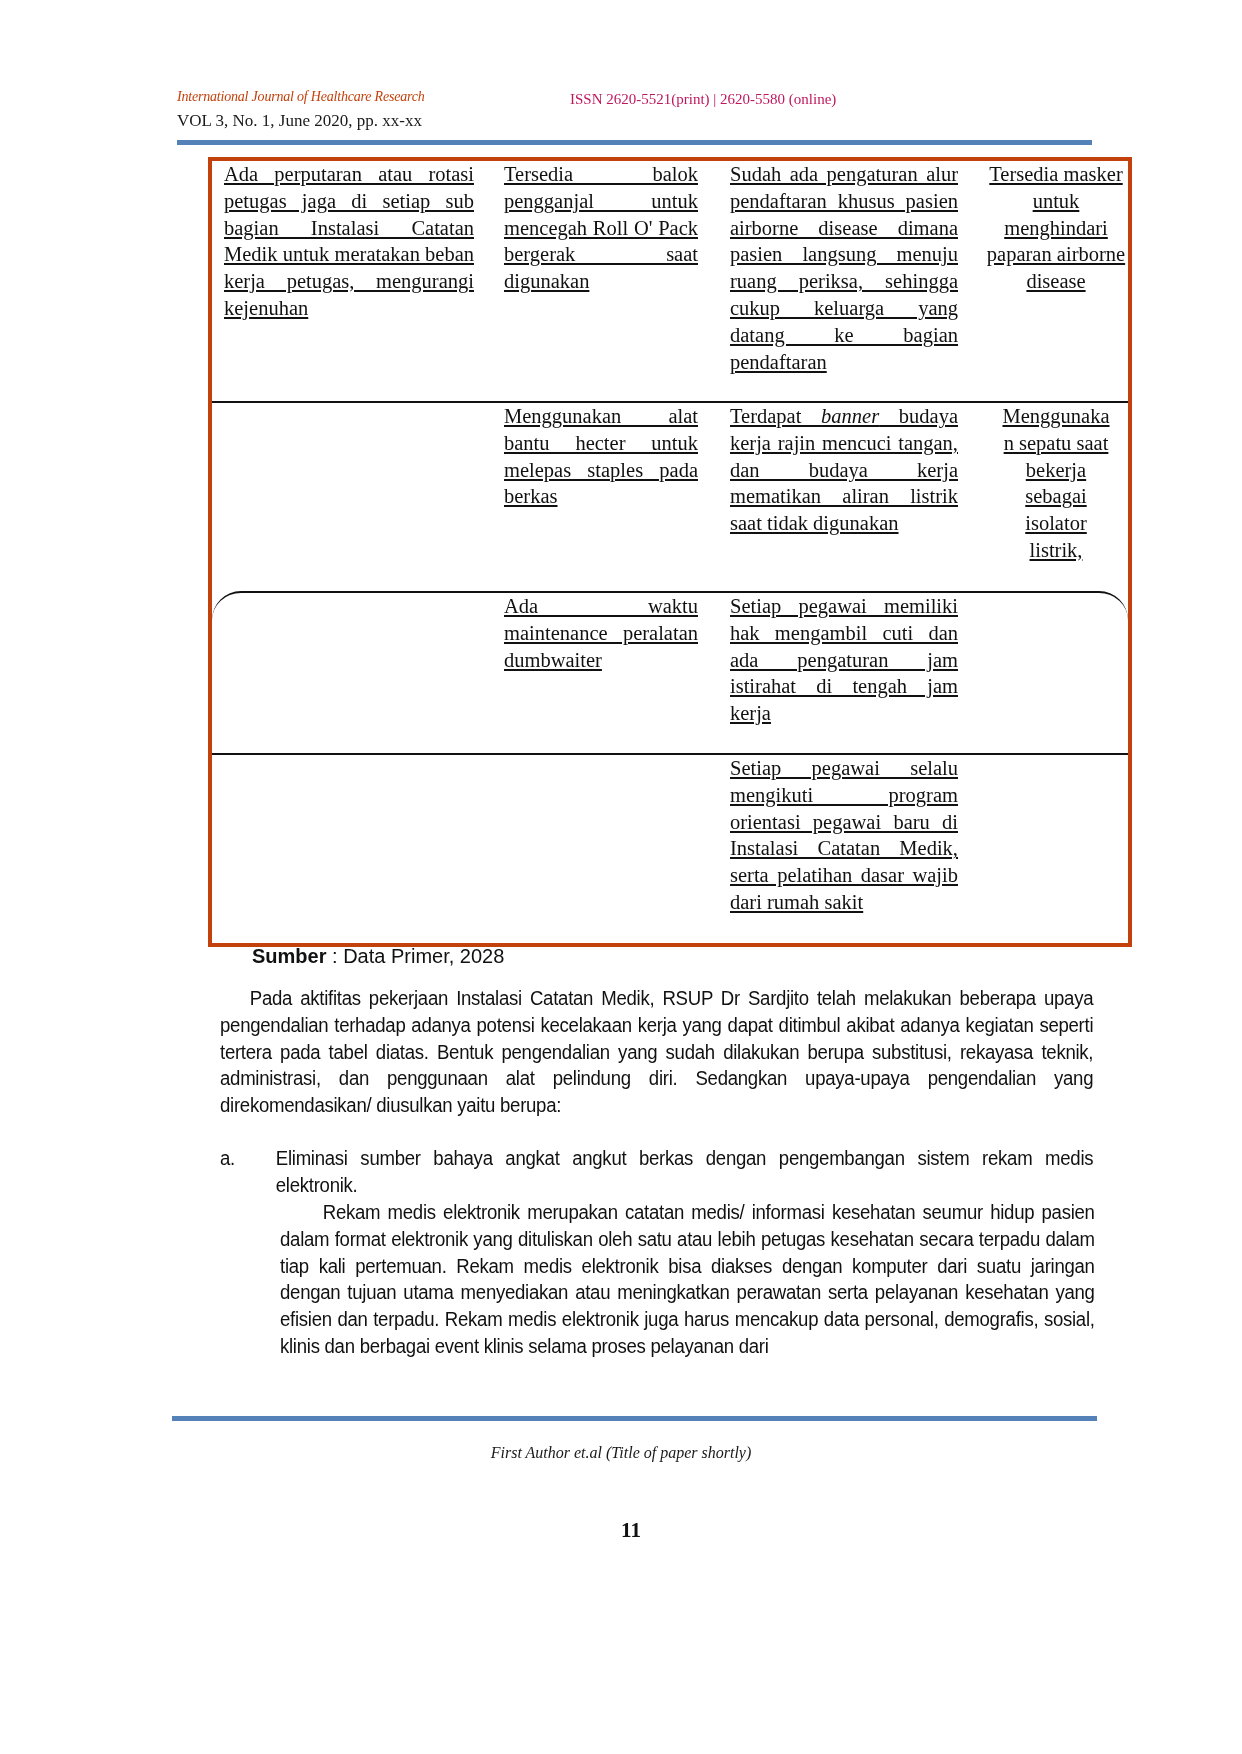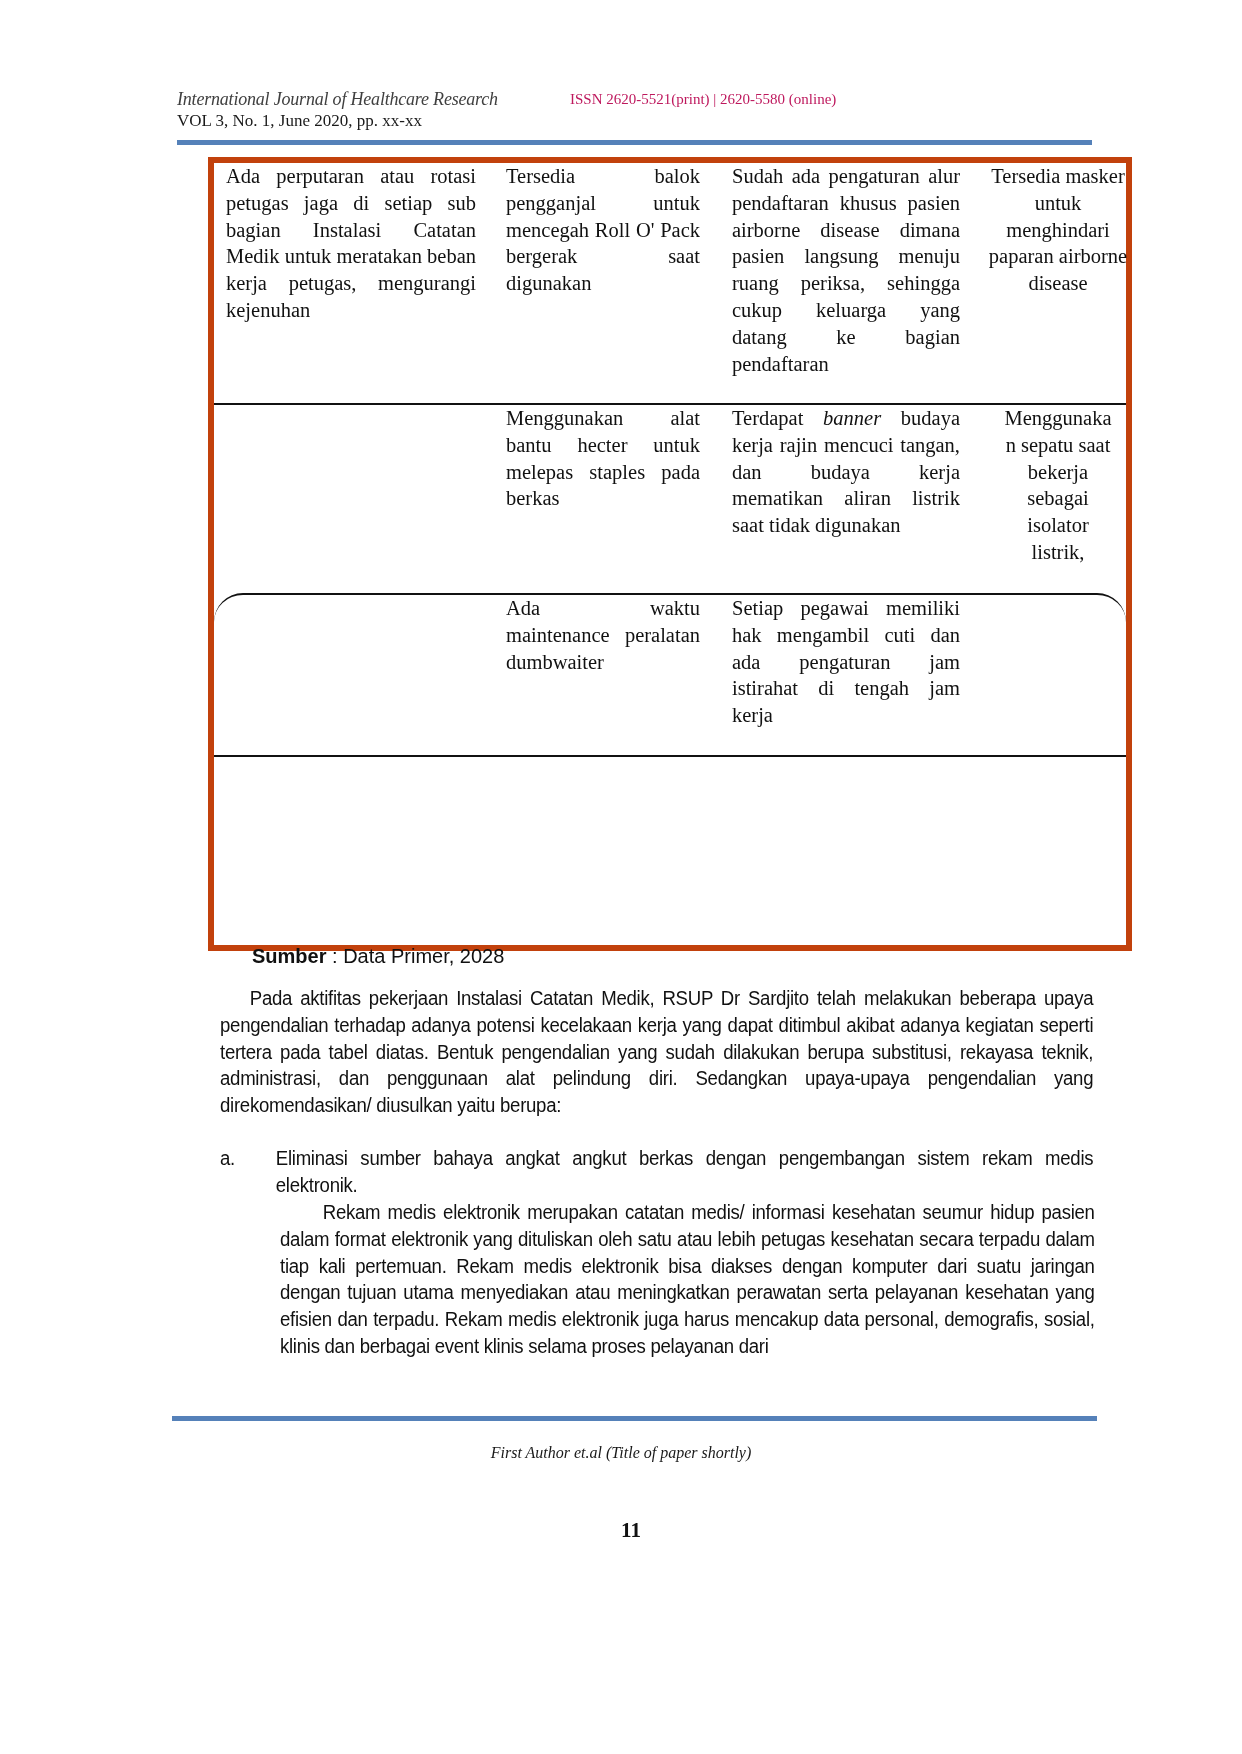--- a/index.html
+++ b/index.html
@@ -1,25 +1,25 @@
 <!DOCTYPE html>
 <html><head>
 <meta charset="utf-8">
 <style>
   html, body { margin: 0; padding: 0; background: #ffffff; }
   body { width: 1242px; height: 1754px; position: relative; overflow: hidden; color: #111; }
 
   
-  .hdr-journal { position: absolute; left: 177px; top: 89px; font-family: "Liberation Serif", serif; font-style: italic; font-size: 18px; letter-spacing: -0.2px; color: #404040; }
+  .hdr-journal { position: absolute; left: 177px; top: 89px; font-family: "Liberation Serif", serif; font-style: italic; font-size: 14px; letter-spacing: -0.2px; color: #c2410c; }
   .hdr-issn { position: absolute; left: 570px; top: 91px; font-family: "Liberation Serif", serif; font-size: 15px; color: #be185d; }
   .hdr-vol { position: absolute; left: 177px; top: 111px; font-family: "Liberation Serif", serif; font-size: 17px; color: #1a1a1a; }
   .rule-top { position: absolute; left: 177px; top: 140px; width: 915px; height: 5px; background: #5581b9; }
 
   
-  .tbl { position: absolute; left: 208px; top: 157px; width: 924px; border: 6px solid #c2410c; box-sizing: border-box; }
+  .tbl { position: absolute; left: 208px; top: 157px; width: 924px; border: 4px solid #c2410c; box-sizing: border-box; text-decoration: underline; }
   .row { display: grid; grid-template-columns: 282px 222px 256px 160px; border-top: 2px solid #111; }
   .row:first-child { border-top: none; }
   .cell { font-family: "Liberation Serif", serif; font-size: 20.5px; line-height: 26.8px; text-align: justify; padding: 0 0 0 12px; box-sizing: border-box; }
   .cell span { display: block; }
   .c1 { padding-right: 20px; }
   .c2 { padding-right: 18px; padding-left: 10px; }
   .c3 { padding-right: 14px; padding-left: 14px; }
   .c4 { padding-right: 6px; padding-left: 14px; text-align: center; }
   .r1 { height: 240px; }
   .r2 { height: 188px; }
@@ -71,20 +71,21 @@
   </div>
   <div class="row r3">
     <div class="cell c1"></div>
     <div class="cell c2">Ada waktu maintenance peralatan dumbwaiter</div>
     <div class="cell c3">Setiap pegawai memiliki hak mengambil cuti dan ada pengaturan jam istirahat di tengah jam kerja</div>
     <div class="cell c4"></div>
   </div>
   <div class="row r4">
     <div class="cell c1"></div>
     <div class="cell c2"></div>
+    <div class="cell c3">Setiap pegawai selalu mengikuti program orientasi pegawai baru di Instalasi Catatan Medik, serta pelatihan dasar wajib dari rumah sakit</div>
     <div class="cell c4"></div>
   </div>
 </div>
 
 <div class="sumber"><b>Sumber</b><span> : Data Primer, 2028</span></div>
 
 <div class="body p1">Pada aktifitas pekerjaan Instalasi Catatan Medik, RSUP Dr Sardjito telah melakukan beberapa upaya pengendalian terhadap adanya potensi kecelakaan kerja yang dapat ditimbul akibat adanya kegiatan seperti tertera pada tabel diatas. Bentuk pengendalian yang sudah dilakukan berupa substitusi, rekayasa teknik, administrasi, dan penggunaan alat pelindung diri. Sedangkan upaya-upaya pengendalian yang direkomendasikan/ diusulkan yaitu berupa:</div>
 
 <div class="li">
   <span class="li-marker">a.</span>

